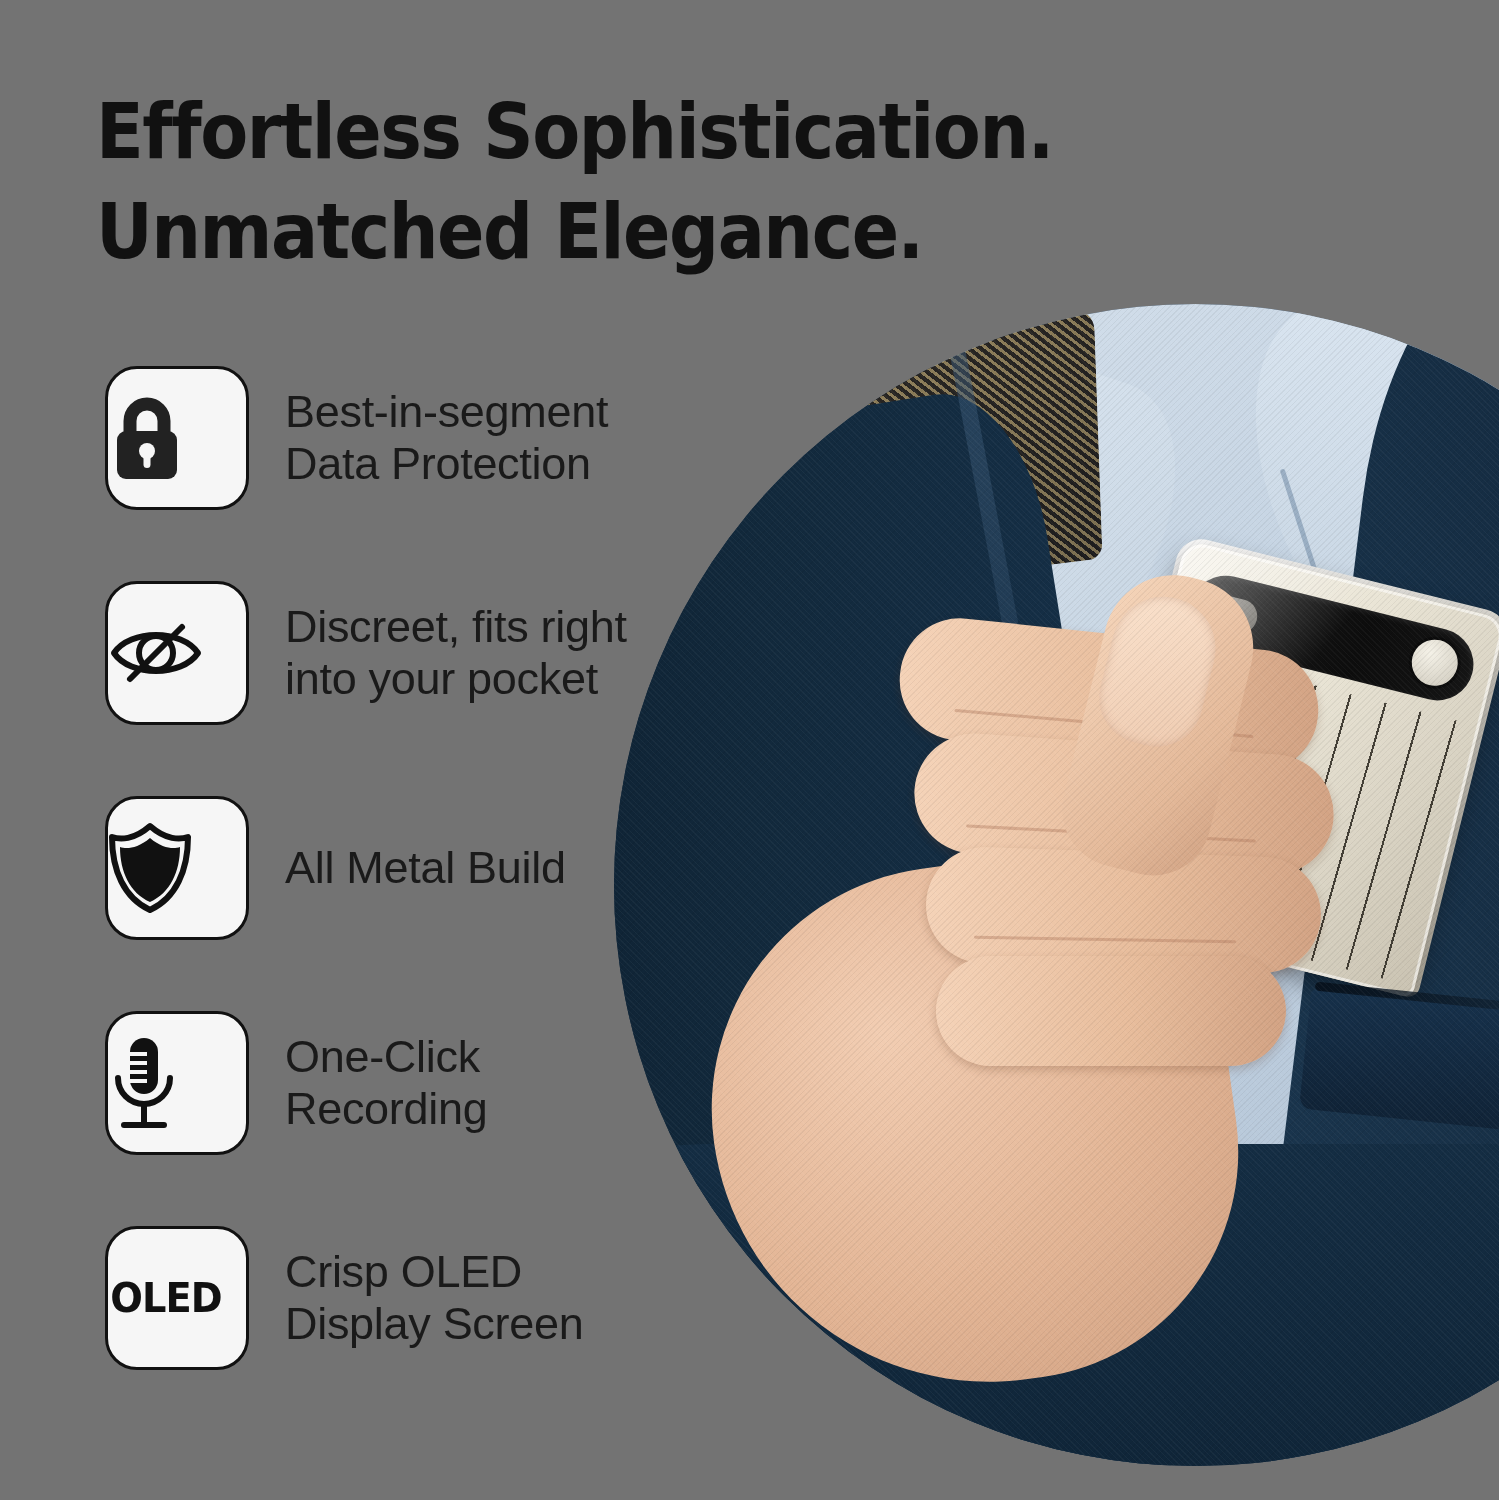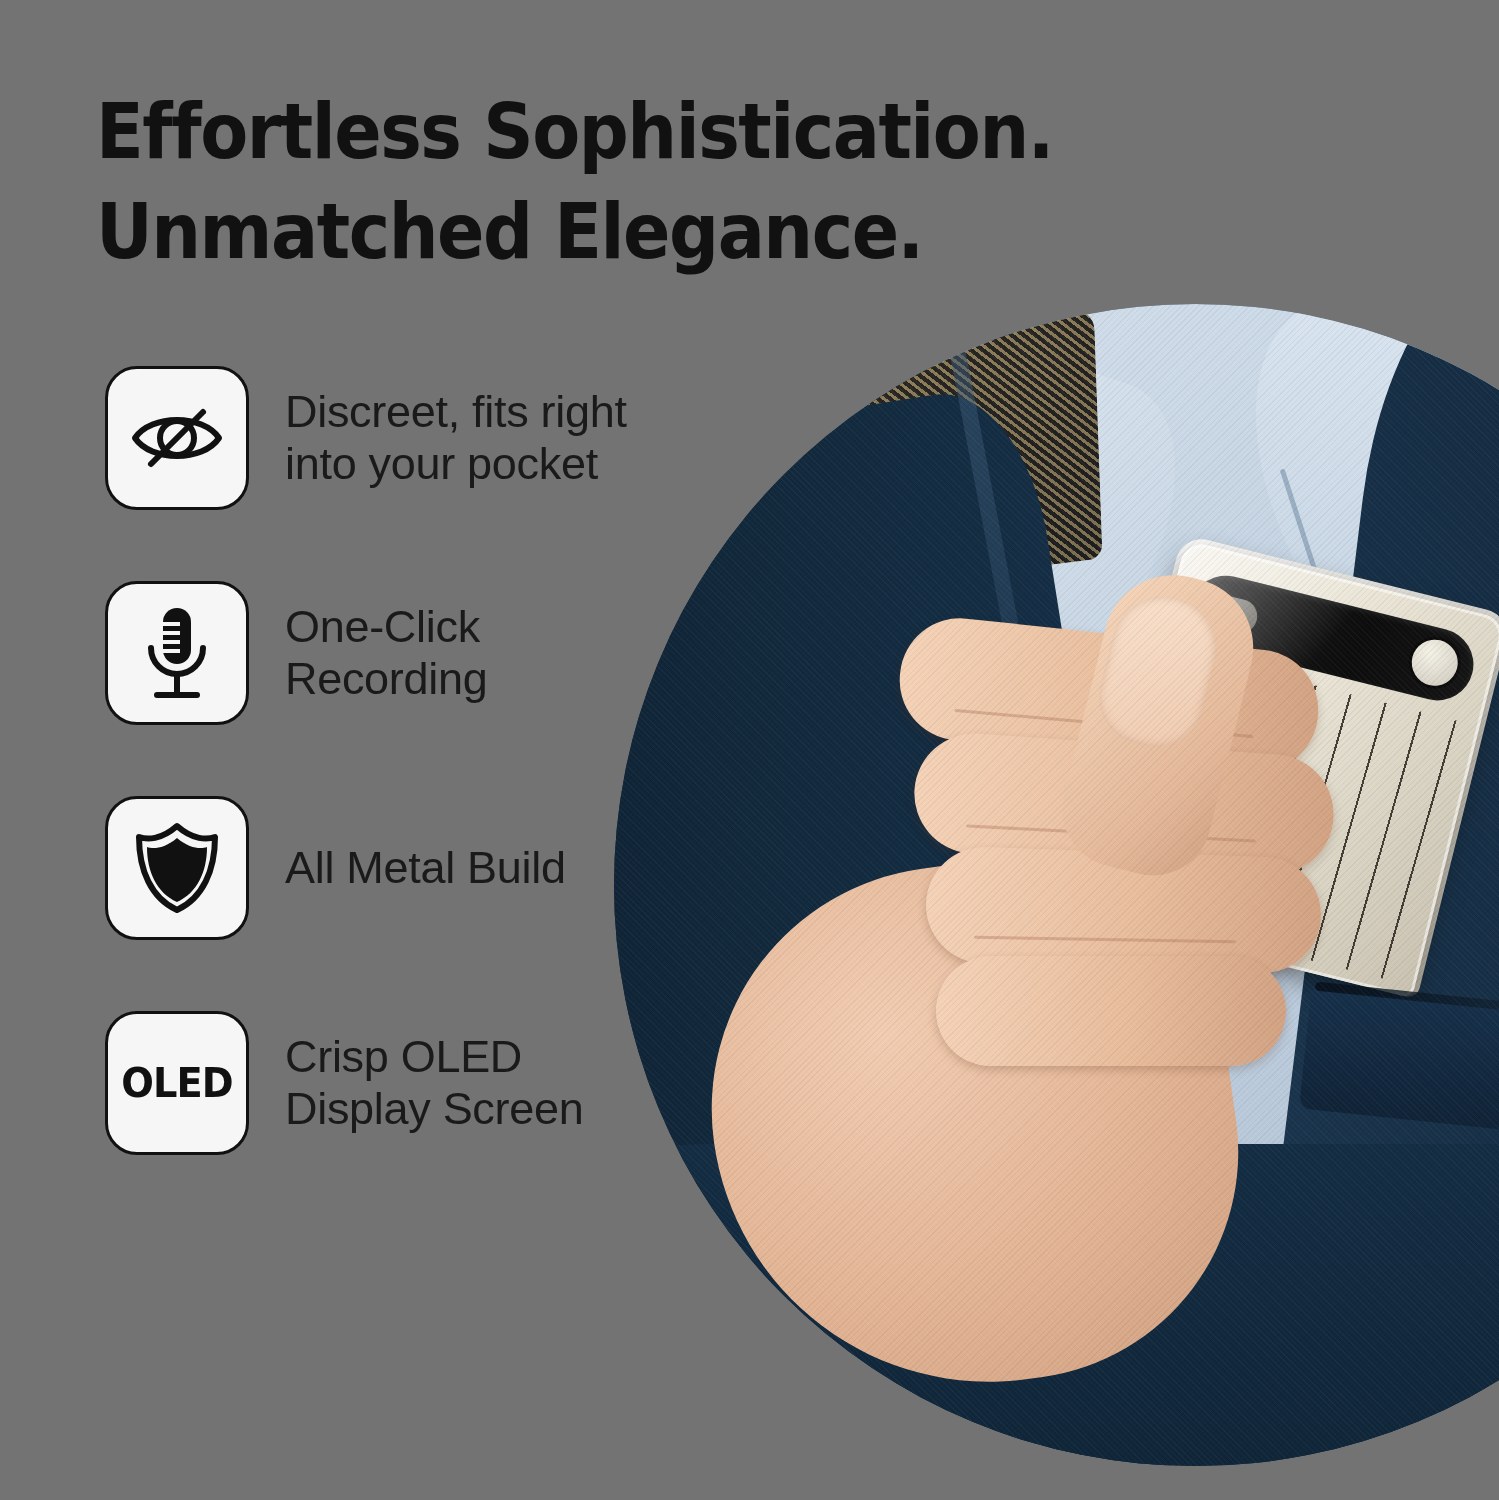--- a/index.html
+++ b/index.html
@@ -56,21 +56,20 @@
 
   .icon-box {
     width: 144px;
     height: 144px;
     min-width: 144px;
     border: 3.5px solid #111111;
     border-radius: 32px;
     background: #f6f6f6;
     display: flex;
     align-items: center;
-    justify-content: center;
     box-sizing: border-box;
   }
   .icon-box svg { display: block; }
 
   .oled-text {
     font-family: "DejaVu Sans", sans-serif;
     font-weight: bold;
     font-size: 40px;
     letter-spacing: -1px;
     color: #111111;
@@ -312,31 +311,53 @@
 
 <div class="page">
 
   <div class="headline">
     <span class="headline-line">Effortless Sophistication.</span>
     <span class="headline-line">Unmatched Elegance.</span>
   </div>
 
   <div class="features">
 
+    <div class="feature-row">
+      <div class="icon-box">
+        <svg width="78" height="86" viewBox="0 0 78 86">
+          <path d="M22 40 V26 a17 17 0 0 1 34 0 V40" fill="none" stroke="#222" stroke-width="13"></path>
+          <rect x="9" y="36" width="60" height="48" rx="9" fill="#222"></rect>
+          <circle cx="39" cy="56" r="8" fill="#f6f6f6"></circle>
+          <rect x="35.5" y="56" width="7" height="17" rx="3.5" fill="#f6f6f6"></rect>
+        </svg>
+      </div>
+      <div class="feature-label">Best-in-segment
+Data Protection</div>
+    </div>
 
     <div class="feature-row">
       <div class="icon-box">
         <svg width="96" height="72" viewBox="0 0 96 72">
           <path d="M6 36 C22 12 74 12 90 36 C74 60 22 60 6 36 Z" fill="none" stroke="#111" stroke-width="6" stroke-linejoin="round"></path>
           <circle cx="48" cy="36" r="17" fill="none" stroke="#111" stroke-width="6"></circle>
           <line x1="22" y1="62" x2="74" y2="10" stroke="#111" stroke-width="6" stroke-linecap="round"></line>
         </svg>
       </div>
       <div class="feature-label">Discreet, fits right
 into your pocket</div>
+    </div>
+
+    <div class="feature-row">
+      <div class="icon-box">
+        <svg width="84" height="92" viewBox="0 0 84 92">
+          <path d="M42 4 C58 18 72 18 80 15 C80 48 68 76 42 88 C16 76 4 48 4 15 C12 18 26 18 42 4 Z" fill="none" stroke="#111" stroke-width="6" stroke-linejoin="round"></path>
+          <path d="M42 16 C55 27 66 27 72 25 C72 50 62 71 42 80 C22 71 12 50 12 25 C18 27 29 27 42 16 Z" fill="#111"></path>
+        </svg>
+      </div>
+      <div class="feature-label">All Metal Build</div>
     </div>
 
     <div class="feature-row">
       <div class="icon-box">
         <svg width="72" height="98" viewBox="0 0 72 98">
           <rect x="22" y="4" width="28" height="56" rx="14" fill="#111"></rect>
           <g fill="#f6f6f6">
             <rect x="22" y="18" width="17" height="4"></rect>
             <rect x="22" y="27" width="17" height="4"></rect>
             <rect x="22" y="36" width="17" height="4"></rect>
@@ -346,30 +367,20 @@
           <line x1="36" y1="70" x2="36" y2="88" stroke="#111" stroke-width="6"></line>
           <line x1="16" y1="91" x2="56" y2="91" stroke="#111" stroke-width="6" stroke-linecap="round"></line>
         </svg>
       </div>
       <div class="feature-label">One-Click
 Recording</div>
     </div>
 
     <div class="feature-row">
       <div class="icon-box">
-        <svg width="84" height="92" viewBox="0 0 84 92">
-          <path d="M42 4 C58 18 72 18 80 15 C80 48 68 76 42 88 C16 76 4 48 4 15 C12 18 26 18 42 4 Z" fill="none" stroke="#111" stroke-width="6" stroke-linejoin="round"></path>
-          <path d="M42 16 C55 27 66 27 72 25 C72 50 62 71 42 80 C22 71 12 50 12 25 C18 27 29 27 42 16 Z" fill="#111"></path>
-        </svg>
-      </div>
-      <div class="feature-label">All Metal Build</div>
-    </div>
-
-    <div class="feature-row">
-      <div class="icon-box">
         <span class="oled-text">OLED</span>
       </div>
       <div class="feature-label">Crisp OLED
 Display Screen</div>
     </div>
 
   </div>
 
   <div class="photo-circle">
     <div class="ph shirt"></div>

